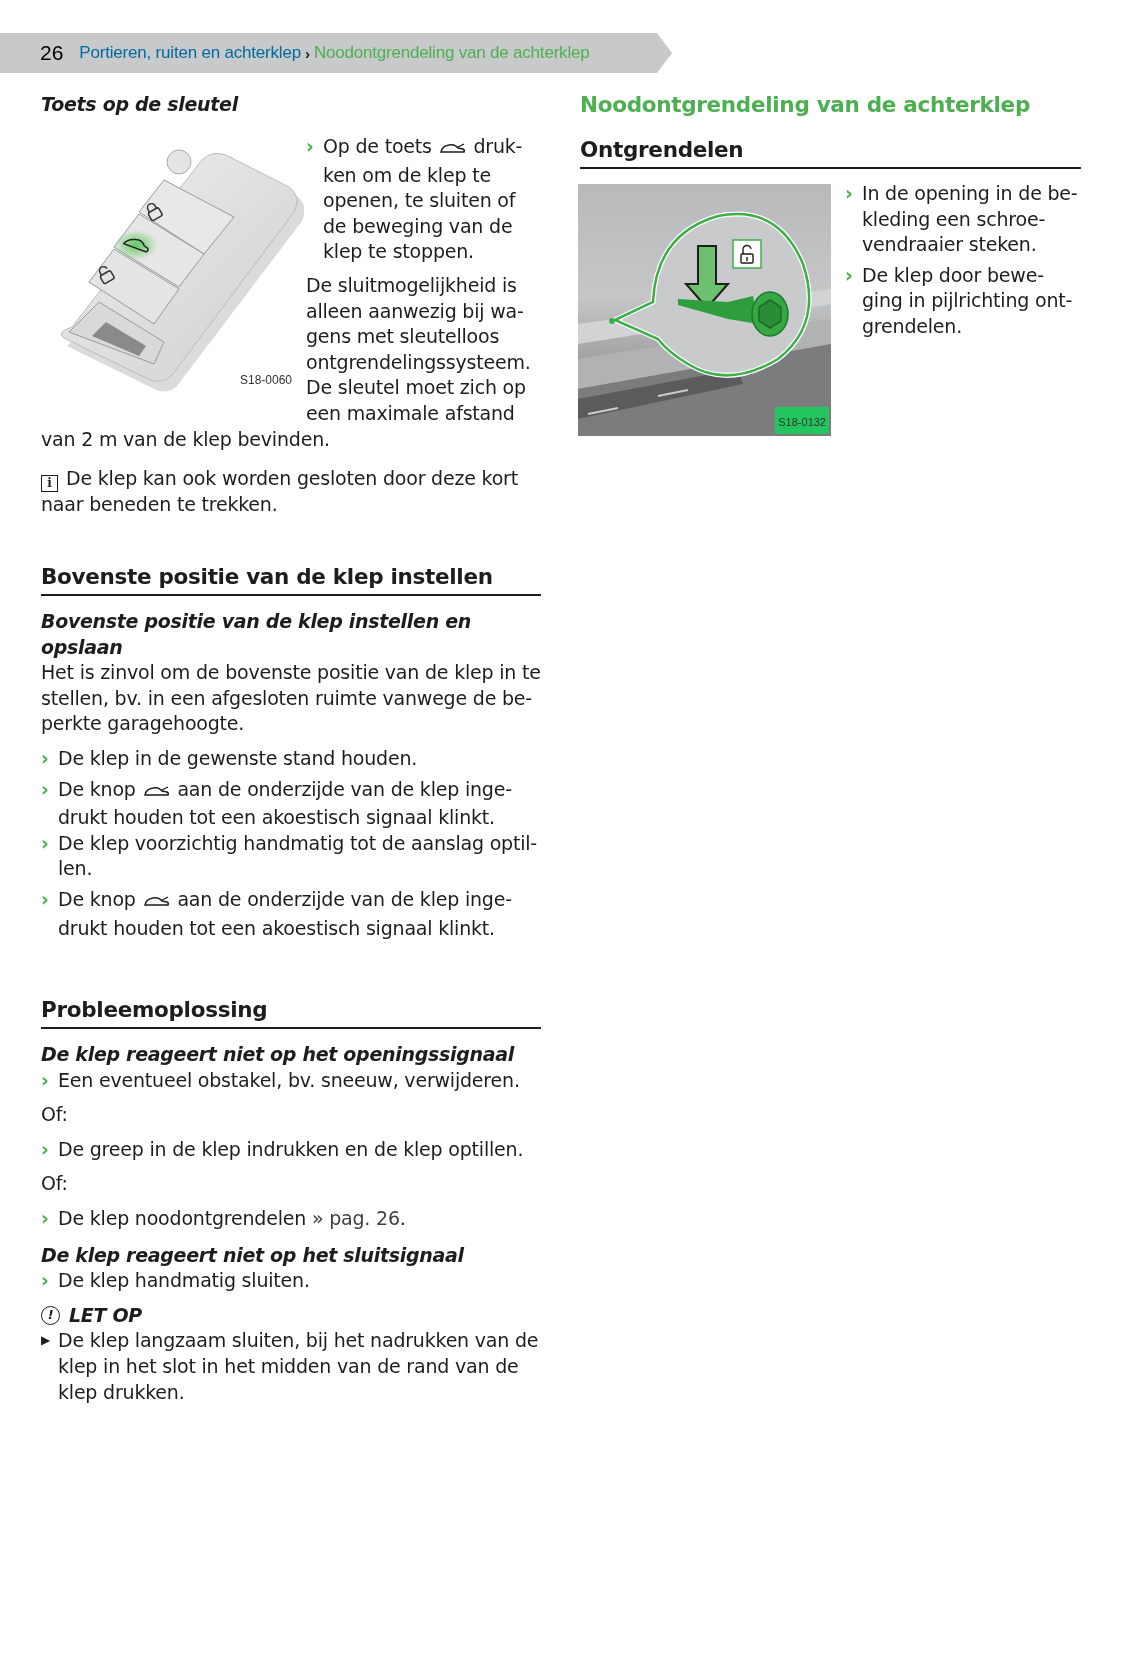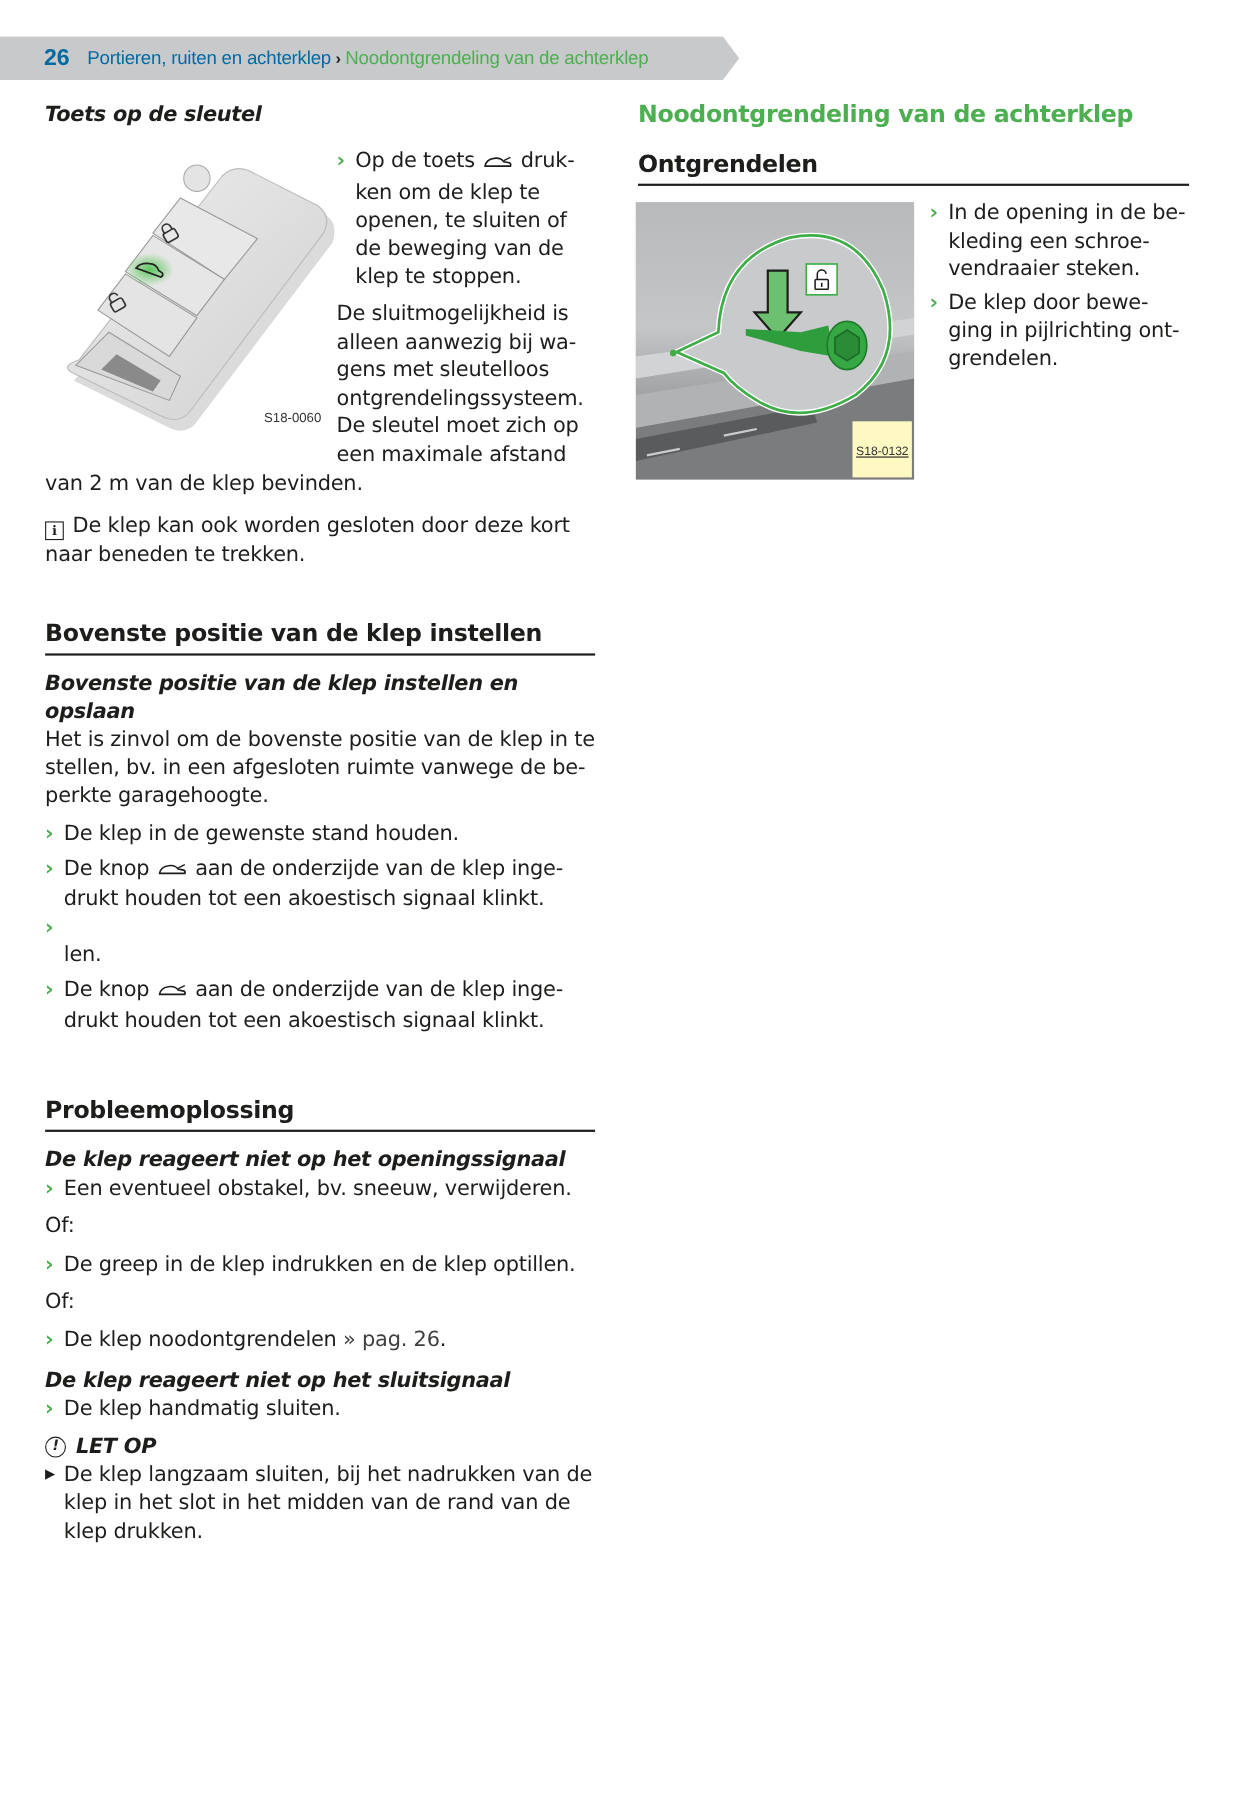--- a/index.html
+++ b/index.html
@@ -6,21 +6,21 @@
   html, body { width: 1142px; height: 1654px; background: #ffffff; overflow: hidden; }
   body { font-family: "DejaVu Sans", "Liberation Sans", sans-serif; color: #1d1d1b; position: relative; }
 
   .header-band {
     position: absolute; left: 0; top: 33px; width: 672px; height: 40px;
     background: #c8c9cb;
     clip-path: polygon(0 0, 657px 0, 672px 20px, 657px 40px, 0 40px);
     display: flex; align-items: center; padding-left: 40px;
     font-family: "Liberation Sans", sans-serif;
   }
-  .page-num { font-weight: bold; font-size: 21px; color: #0369a1; margin-right: 16px; }
+  .page-num { font-weight: normal; font-size: 21px; color: #000000; margin-right: 16px; }
   .crumb { font-weight: normal; font-size: 17px; color: #0369a1; letter-spacing: -0.2px; }
   .crumb-sep { font-size: 15px; color: #1d1d1b; margin: 0 4px; font-weight: bold; }
   .crumb-green { font-size: 17px; color: #4caf50; letter-spacing: -0.2px; }
 
   .txt { font-size: 19px; line-height: 25.6px; letter-spacing: -0.2px; }
   .h-sub { font-size: 19px; font-weight: bold; line-height: 25.6px; letter-spacing: -0.3px; font-style: italic; }
   .h-sec { font-size: 21.5px; font-weight: bold; line-height: 28px; padding-bottom: 3px; border-bottom: 2px solid #1d1d1b; letter-spacing: -0.3px; }
   .h-green { font-size: 21.5px; font-weight: bold; color: #4caf50; letter-spacing: -0.3px; }
 
   .bullet { display: flex; }
@@ -144,21 +144,21 @@
             <line x1="18" y1="5" x2="24" y2="2" stroke="#1d1d1b" stroke-width="1.3"></line>
           </svg></span>
       <span>aan de onderzijde van de klep inge-</span><br>
       <span>drukt houden tot een akoestisch signaal klinkt.</span>
     </div>
   </div>
 
   <div class="bullet">
     <span class="mk">›</span>
     <div class="tx">
-      <br>
+      <span>De klep voorzichtig handmatig tot de aanslag optil-</span><br>
       <span>len.</span>
     </div>
   </div>
   <div class="bullet" style="margin-top:5px;">
     <span class="mk">›</span>
     <div class="tx">
       <span>De knop</span>
       <span class="inline-icon"><svg width="26" height="14" viewBox="0 0 26 14">
             <path d="M1 10 q1 -6 8 -7 q6 -1 9 3 l5 1 q2 1 1 3 Z" fill="none" stroke="#1d1d1b" stroke-width="1.5"></path>
             <line x1="18" y1="5" x2="24" y2="2" stroke="#1d1d1b" stroke-width="1.3"></line>
@@ -242,21 +242,21 @@
     <g stroke="#1d1d1b" fill="none" stroke-width="1.4">
       <rect x="163" y="70" width="12" height="9" rx="1"></rect>
       <path d="M165 70 v-4 a4 4 0 0 1 8 -1"></path>
       <line x1="169" y1="73" x2="169" y2="77"></line>
     </g>
 
     <path d="M100 115 L150 118 L175 112 L180 140 L150 135 L100 121 Z" fill="#2e9e3c"></path>
     <ellipse cx="192" cy="130" rx="18" ry="22" fill="#35a844" stroke="#1e7a2a" stroke-width="1.5"></ellipse>
     <polygon points="192,116 203,123 203,137 192,144 181,137 181,123" fill="#2a8c37" stroke="#1e6a28" stroke-width="1.5"></polygon>
   </svg>
-  <div style="position:absolute; right:2px; bottom:2px; background:#fef9c3; padding:16px 3px;text-decoration:underline;">
+  <div style="position:absolute; right:2px; bottom:2px; background:#22c55e; padding:4px 3px;">
     <span style="font-family:'Liberation Sans', sans-serif; font-size:11px; color:#333;">S18-0132</span>
   </div>
 </div>
 
 <div class="abs txt" style="left:845px; top:181px; width:240px;">
   <div class="bullet">
     <span class="mk">›</span>
     <div class="tx">
       <span>In de opening in de be-</span><br>
       <span>kleding een schroe-</span><br>

